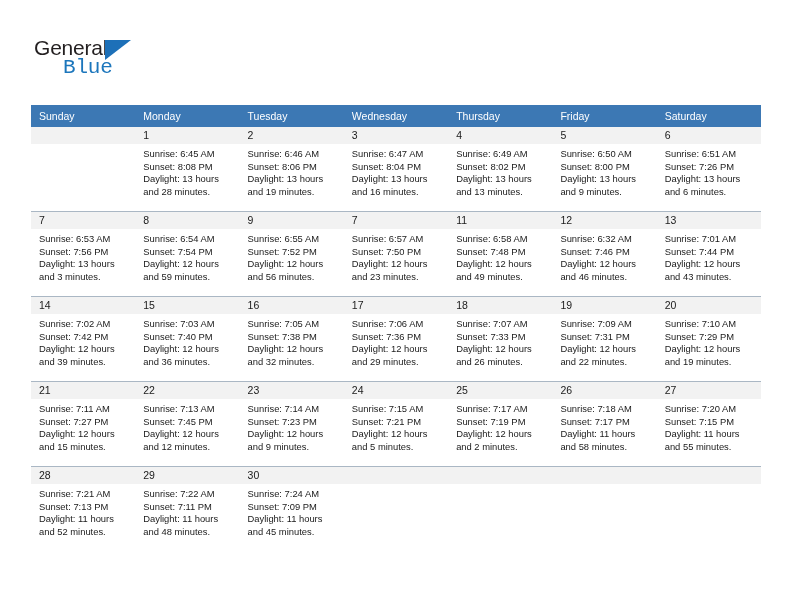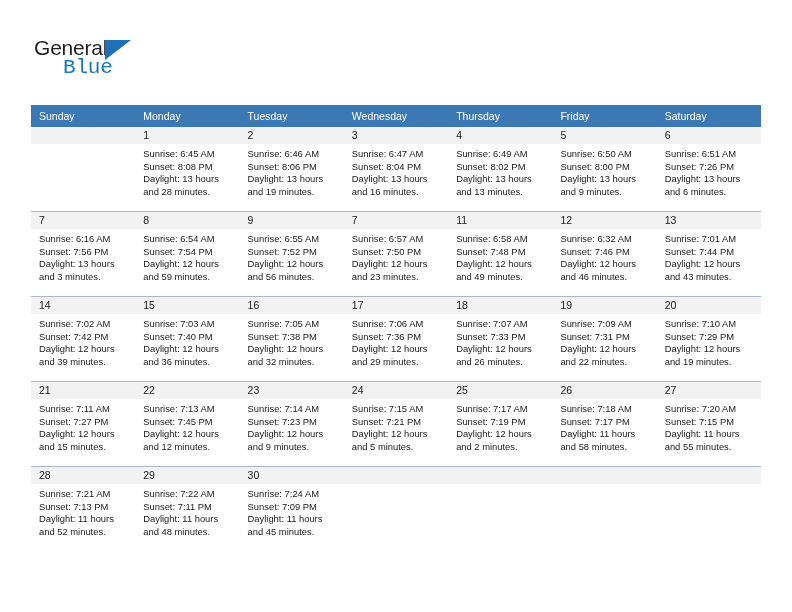--- a/index.html
+++ b/index.html
@@ -249,21 +249,21 @@
                 <div>and 6 minutes.</div>
               </div>
             </div>
           </td>
         </tr>
         <tr class="week-row">
           <td>
             <div class="cell">
               <div class="daynum-band">7</div>
               <div class="cell-body">
-                <div>Sunrise: 6:16 AM</div>
+                <div>Sunrise: 6:53 AM</div>
                 <div>Sunset: 7:56 PM</div>
                 <div>Daylight: 13 hours</div>
                 <div>and 3 minutes.</div>
               </div>
             </div>
           </td>
           <td>
             <div class="cell">
               <div class="daynum-band">8</div>
               <div class="cell-body">

